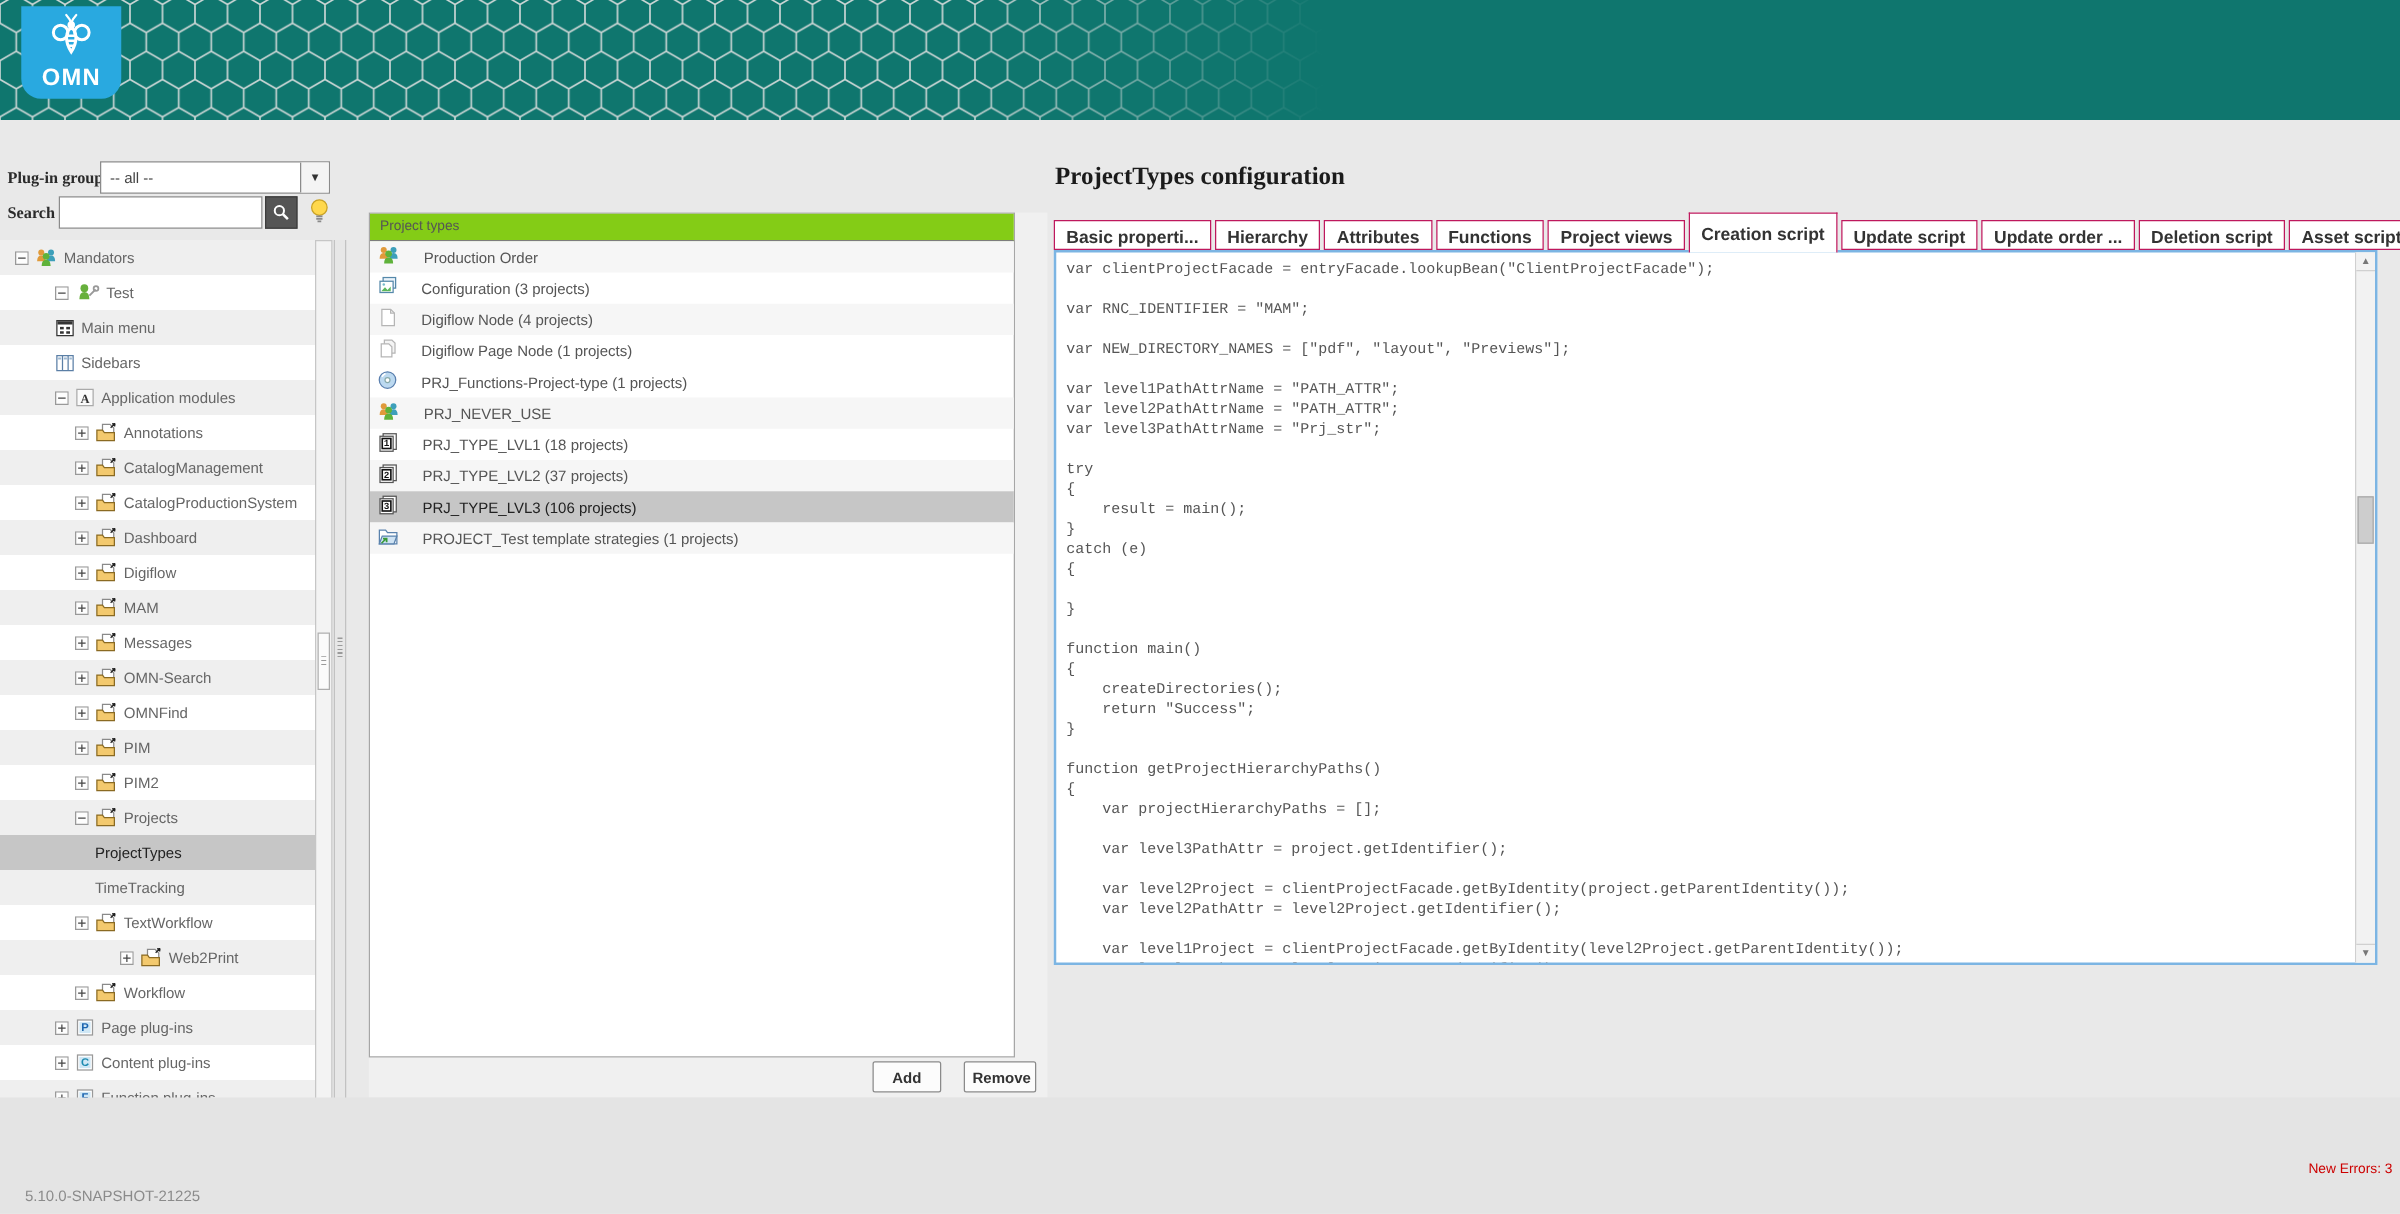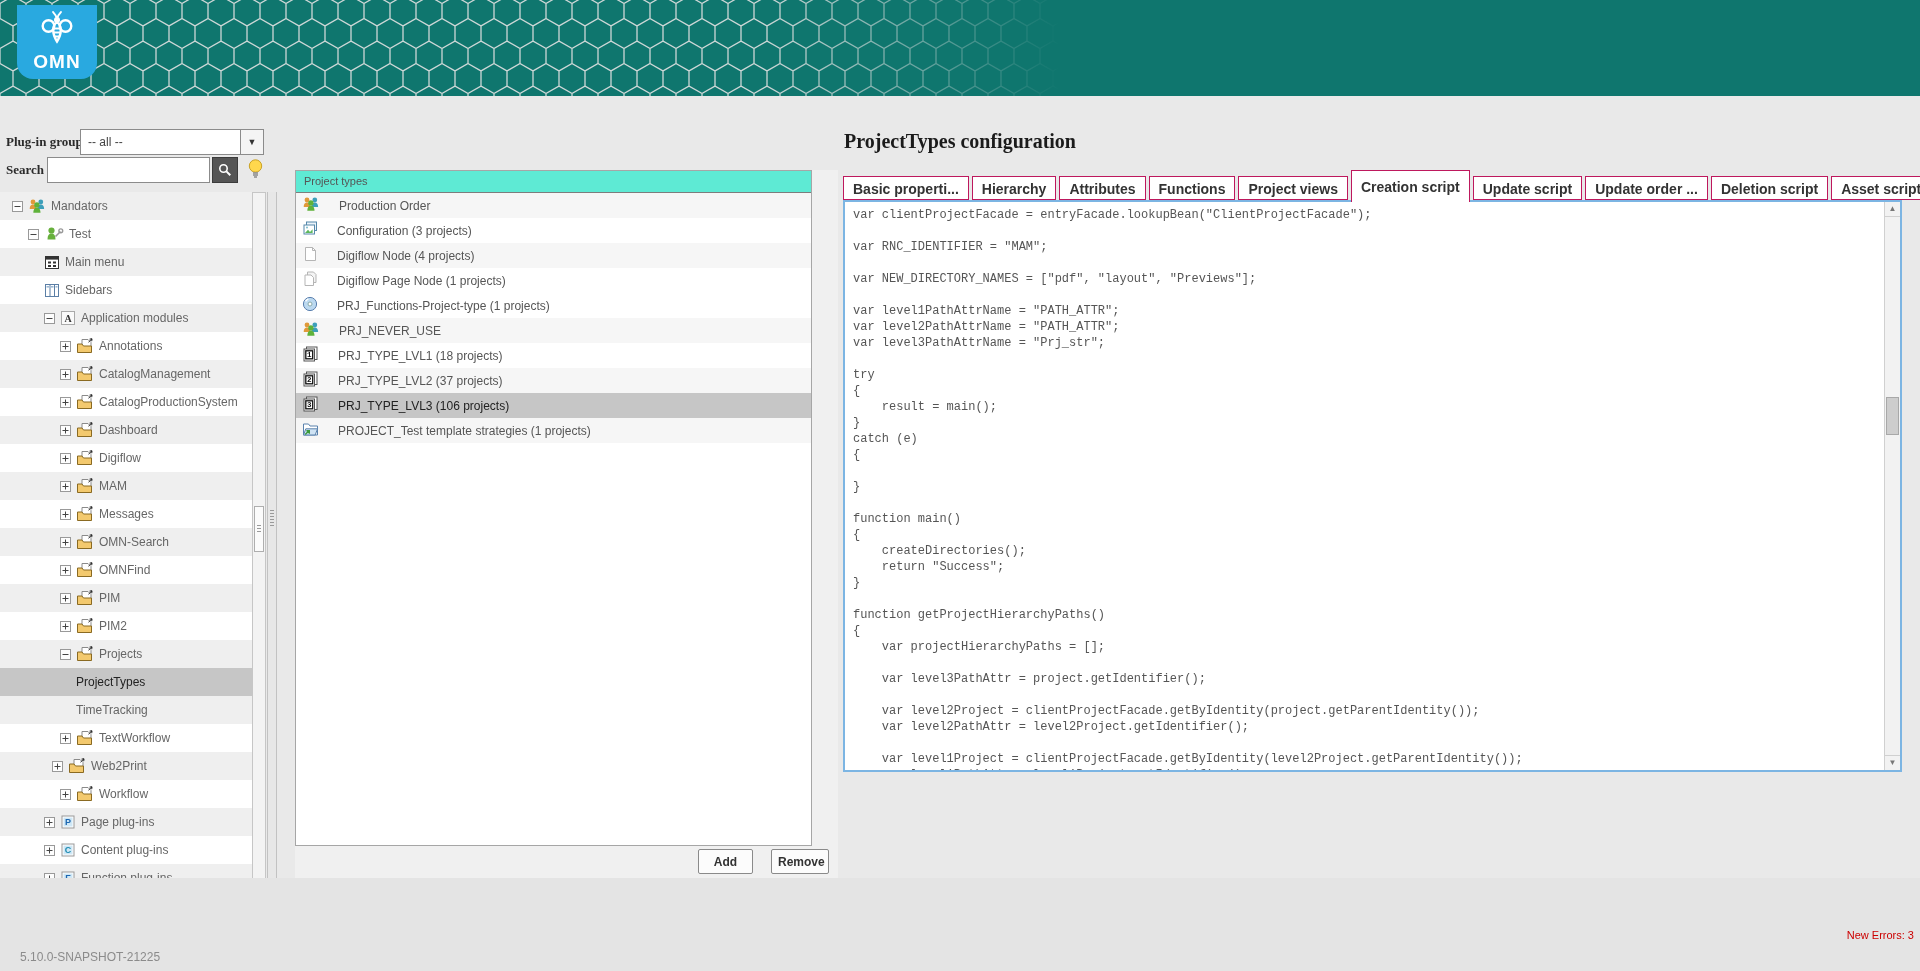--- a/index.html
+++ b/index.html
@@ -54,21 +54,21 @@
   .tree-sb .down{position:absolute;left:0;right:0;bottom:0;height:15px;border-top:1px solid #c6c6c6;
     background:#f3f3f3;text-align:center;font-size:8px;color:#777;line-height:15px;}
   .splitter{left:267px;top:192px;width:10px;height:738px;background:#e7e7e7;
     border-left:1px solid #c2c2c2;border-right:1px solid #c2c2c2;box-sizing:border-box;}
   .splitter .grip{height:18px;margin-top:-9px;left:2px;right:2px;}
 
   
   .midcol{left:295px;top:170px;width:543px;height:708px;background:#f0f0f0;}
   .list-panel{position:absolute;left:0;top:0;width:517px;height:676px;background:#fff;
     border:1px solid #a6a6a6;box-sizing:border-box;}
-  .list-header{height:21px;line-height:21px;background:#5eead4;border-bottom:1px solid #7d7d7d;
+  .list-header{height:21px;line-height:21px;background:#84cc16;border-bottom:1px solid #7d7d7d;
     font-size:11px;color:#555;padding-left:8px;}
   .lrow{height:25px;display:flex;align-items:center;gap:19px;font-size:12px;color:#555;
     padding-left:6px;white-space:nowrap;}
   .lrow.stripe{background:#f6f6f6;}
   .lrow.selected{background:#c6c6c6;color:#222;}
   .btn{background:#fcfcfc;border:1px solid #8a8a8a;border-radius:2px;font-weight:bold;
     font-size:12px;color:#333;text-align:center;cursor:pointer;font-family:"Liberation Sans",sans-serif;}
   .add-btn{position:absolute;left:403px;top:679px;width:55px;height:25px;}
   .remove-btn{position:absolute;left:476px;top:679px;width:58px;height:25px;}
   .save-btn{left:295px;top:886px;height:25px;padding:0 11px;line-height:23px;}
@@ -157,21 +157,21 @@
           <circle cx="5" cy="4" r="2.4" fill="#e09a3a"></circle>
           <path d="M 1.7000000000000002 10.96 q 0 -4.56 3.3 -4.56 q 3.3 0 3.3 4.56 z" fill="#e09a3a"></path>
           <circle cx="12.8" cy="4" r="2.4" fill="#3d9fba"></circle>
           <path d="M 9.5 10.96 q 0 -4.56 3.3 -4.56 q 3.3 0 3.3 4.56 z" fill="#3d9fba"></path>
           <circle cx="8.9" cy="7" r="2.7" fill="#5fb23a"></circle>
           <path d="M 5.3 14.83 q 0 -5.13 3.6 -5.13 q 3.6 0 3.6 5.13 z" fill="#5fb23a"></path>
         </svg>
       </span>
       <span>Mandators</span>
     </div>
-    <div class="trow" style="padding-left: 28px;">
+    <div class="trow" style="padding-left: 44px;">
       <span class="ic">
         <svg width="11" height="11" viewBox="0 0 11 11">
           <rect x="0.5" y="0.5" width="10" height="10" fill="#fdfdfd" stroke="#999"></rect>
           <line x1="2.5" y1="5.5" x2="8.5" y2="5.5" stroke="#444"></line>
         </svg>
       </span>
       <span class="ic">
         <svg width="20" height="16" viewBox="0 0 20 16">
           <circle cx="7.5" cy="4.5" r="3.1" fill="#67b03c"></circle>
           <path d="M 3.5000000000000004 13.49 q 0 -5.89 4 -5.89 q 4 0 4 5.89 z" fill="#67b03c"></path>
@@ -441,21 +441,21 @@
       </span>
       <span class="ic">
         <svg width="18" height="16" viewBox="0 0 18 16">
           <path d="M6,1.5 h6 l3,3 v8 h-9 z" fill="#fff" stroke="#8a8a8a"></path>
           <path d="M1.5,6 h4.5 l1.5,2 h8 v6.5 h-14 z" fill="#f3c96e" stroke="#8a6a22"></path>
           <path d="M12.5,4.2 L16,0.8 M16,0.8 l-2.4,0.3 M16,0.8 l-0.3,2.4" stroke="#222" fill="none"></path>
         </svg>
       </span>
       <span>TextWorkflow</span>
     </div>
-    <div class="trow stripe" style="padding-left: 52px;">
+    <div class="trow stripe" style="padding-left: 96px;">
       <span class="ic">
         <svg width="11" height="11" viewBox="0 0 11 11">
           <rect x="0.5" y="0.5" width="10" height="10" fill="#fdfdfd" stroke="#999"></rect>
           <line x1="2.5" y1="5.5" x2="8.5" y2="5.5" stroke="#444"></line>
           <line x1="5.5" y1="2.5" x2="5.5" y2="8.5" stroke="#444"></line>
         </svg>
       </span>
       <span class="ic">
         <svg width="18" height="16" viewBox="0 0 18 16">
           <path d="M6,1.5 h6 l3,3 v8 h-9 z" fill="#fff" stroke="#8a8a8a"></path>

